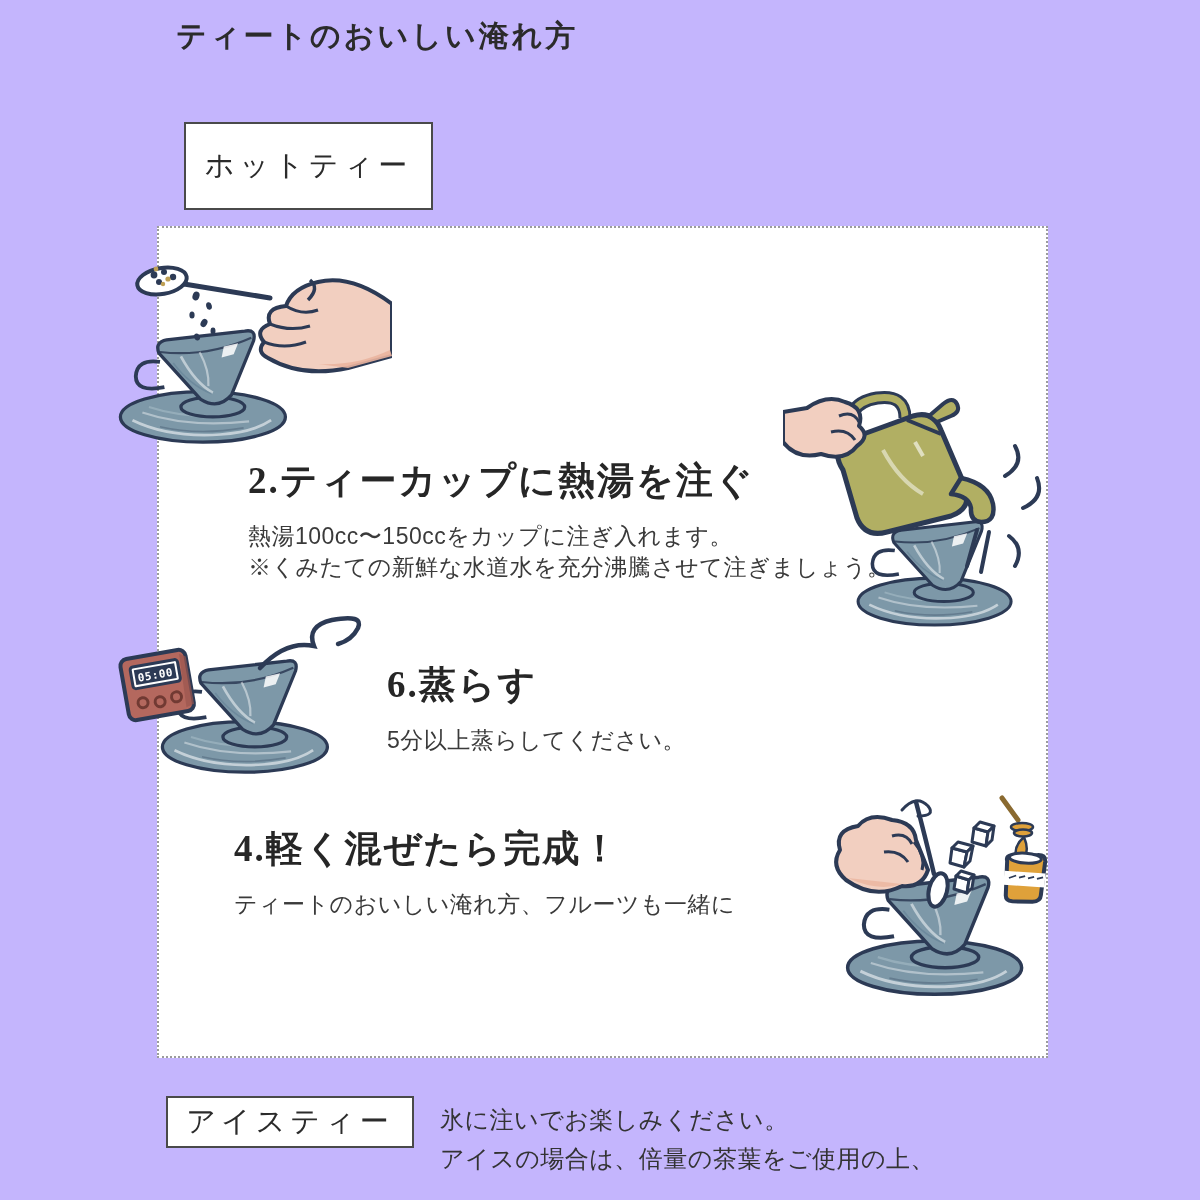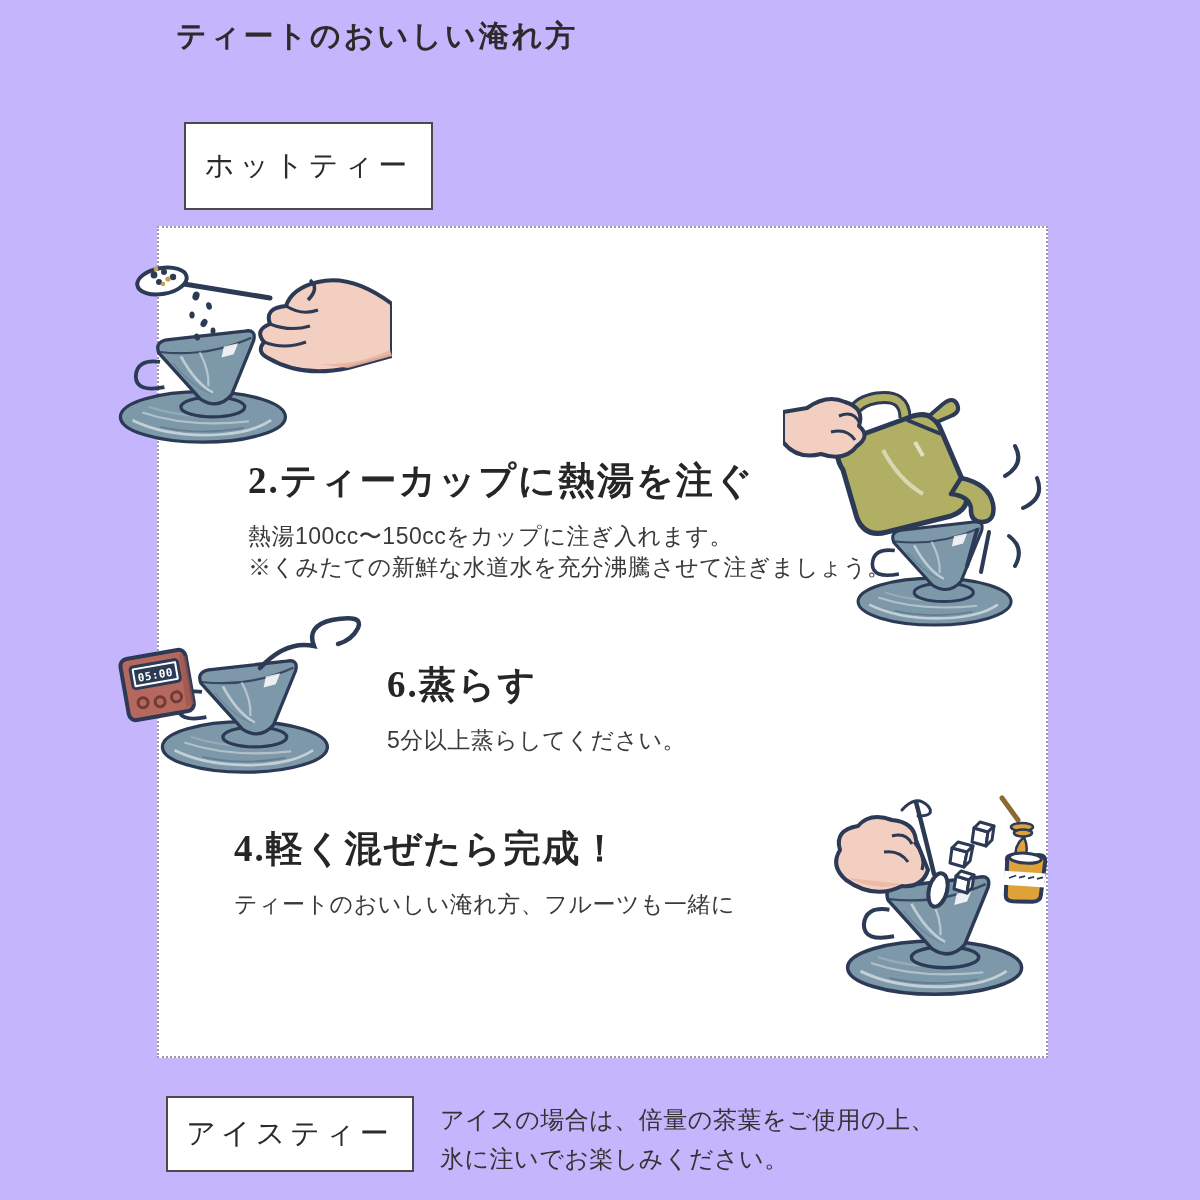--- a/index.html
+++ b/index.html
@@ -18,21 +18,21 @@
   }
 
   .label-box {
     position:absolute; background:#ffffff;
     border:2px solid #4a4a4a;
     display:flex; align-items:center; justify-content:center;
     font-family:"Liberation Serif", serif;
     font-size:29px; letter-spacing:5px; color:#2b2b2b;
   }
   .label-box.hot  { left:184px; top:122px;  width:249px; height:88px; }
-  .label-box.iced { left:166px; top:1096px; width:248px; height:76px; }
+  .label-box.iced { left:166px; top:1096px; width:248px; height:52px; }
 
   .steps-box {
     position:absolute; left:157px; top:226px; width:891px; height:832px;
     border:2px dotted #9b9b9b; background:#ffffff;
   }
 
   .step { position:absolute; }
   .step h2 {
     font-family:"Liberation Serif", serif;
     font-size:37px; font-weight:600; letter-spacing:2px; color:#262626;
@@ -247,17 +247,17 @@
         <path d="M191 99 l 7 -3 m 3 2 l 6 -2 m 3 2 l 6 -2 m 3 2 l 6 -2" stroke="#2c3a55" stroke-width="1.8" fill="none"></path>
       </g>
     </svg>
   </div>
 
   <div class="label-box iced">
     <span>アイスティー</span>
   </div>
 
   <div class="iced-text">
+    <p>氷に注いでお楽しみください。</p>
     <p>アイスの場合は、倍量の茶葉をご使用の上、</p>
-    <p>氷に注いでお楽しみください。</p>
   </div>
 
 </div>
 
 </body></html>

